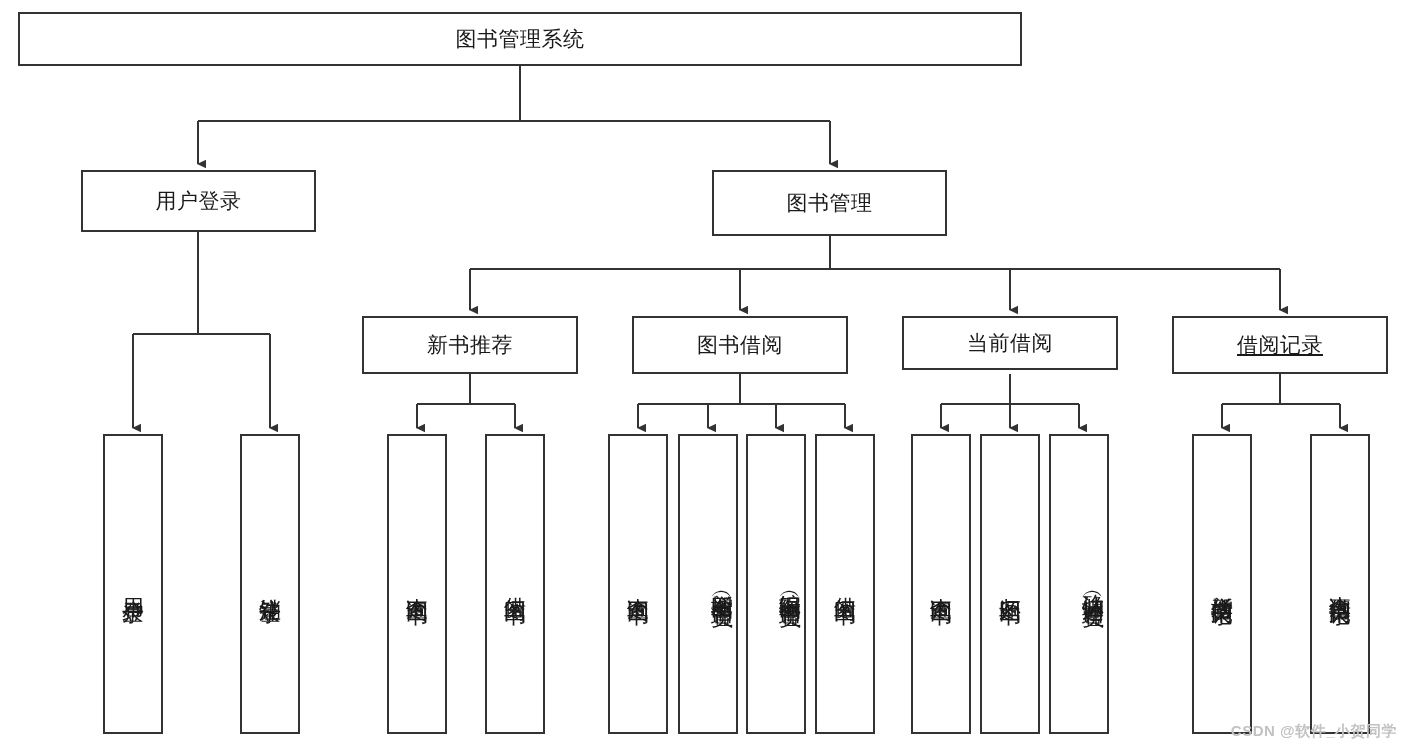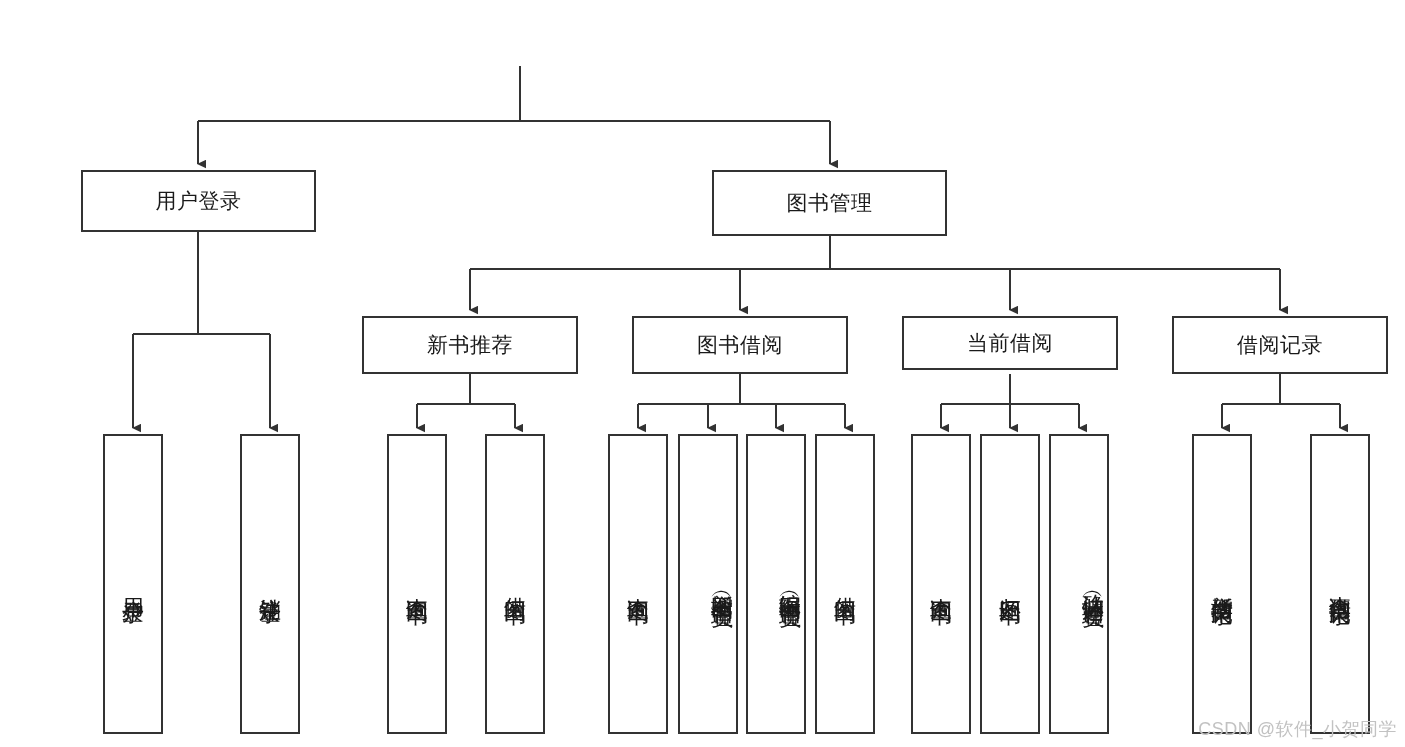--- a/index.html
+++ b/index.html
@@ -57,25 +57,26 @@
   .node-v.align-mid {
     align-items: center;
   }
   .node-v span {
     display: block;
   }
   #watermark {
     position: absolute;
     right: 8px;
     bottom: 6px;
-    font-size: 18px;
+    font-size: 15px;
     color: #c2c2c2;
     letter-spacing: 0.5px;
     white-space: nowrap;
     user-select: none;
+    font-weight: bold;
   }
 </style>
 </head>
 <body>
 
 <div id="diagram-root">
 
   <svg id="diagram-svg" viewBox="0 0 1405 747" xmlns="http://www.w3.org/2000/svg">
     <defs>
       <marker id="arrowhead" markerWidth="9" markerHeight="9" refX="4.2" refY="8" orient="auto" markerUnits="userSpaceOnUse">
@@ -119,38 +120,41 @@
       <path d="M1010,404 L1010,428" marker-end="url(#arrowhead)"></path>
       <path d="M1079,404 L1079,428" marker-end="url(#arrowhead)"></path>
 
       <path d="M1280,374 L1280,404"></path>
       <path d="M1222,404 L1340,404"></path>
       <path d="M1222,404 L1222,428" marker-end="url(#arrowhead)"></path>
       <path d="M1340,404 L1340,428" marker-end="url(#arrowhead)"></path>
     </g>
   </svg>
 
+  <div class="node-box node-h" style="left:18px; top:12px; width:1004px; height:54px;">
+    <span>图书管理系统</span>
+  </div>
 
   <div class="node-box node-h" style="left:81px; top:170px; width:235px; height:62px;">
     <span>用户登录</span>
   </div>
   <div class="node-box node-h" style="left:712px; top:170px; width:235px; height:66px;">
     <span>图书管理</span>
   </div>
 
   <div class="node-box node-h" style="left:632px; top:316px; width:216px; height:58px;">
     <span>图书借阅</span>
   </div>
   <div class="node-box node-h" style="left:362px; top:316px; width:216px; height:58px;">
     <span>新书推荐</span>
   </div>
   <div class="node-box node-h" style="left:902px; top:316px; width:216px; height:54px;">
     <span>当前借阅</span>
   </div>
-  <div class="node-box node-h" style="left:1172px; top:316px; width:216px; height:58px;">
+  <div class="node-box node-h" style="left:1172px; top:316px; width:216px; height:58px;text-decoration:underline;">
     <span>借阅记录</span>
   </div>
 
   <div class="node-box node-v align-mid" style="left:103px; top:434px; width:60px; height:300px;">
     <span>用户登录</span>
   </div>
   <div class="node-box node-v align-mid" style="left:240px; top:434px; width:60px; height:300px;">
     <span>注销登录</span>
   </div>
 

